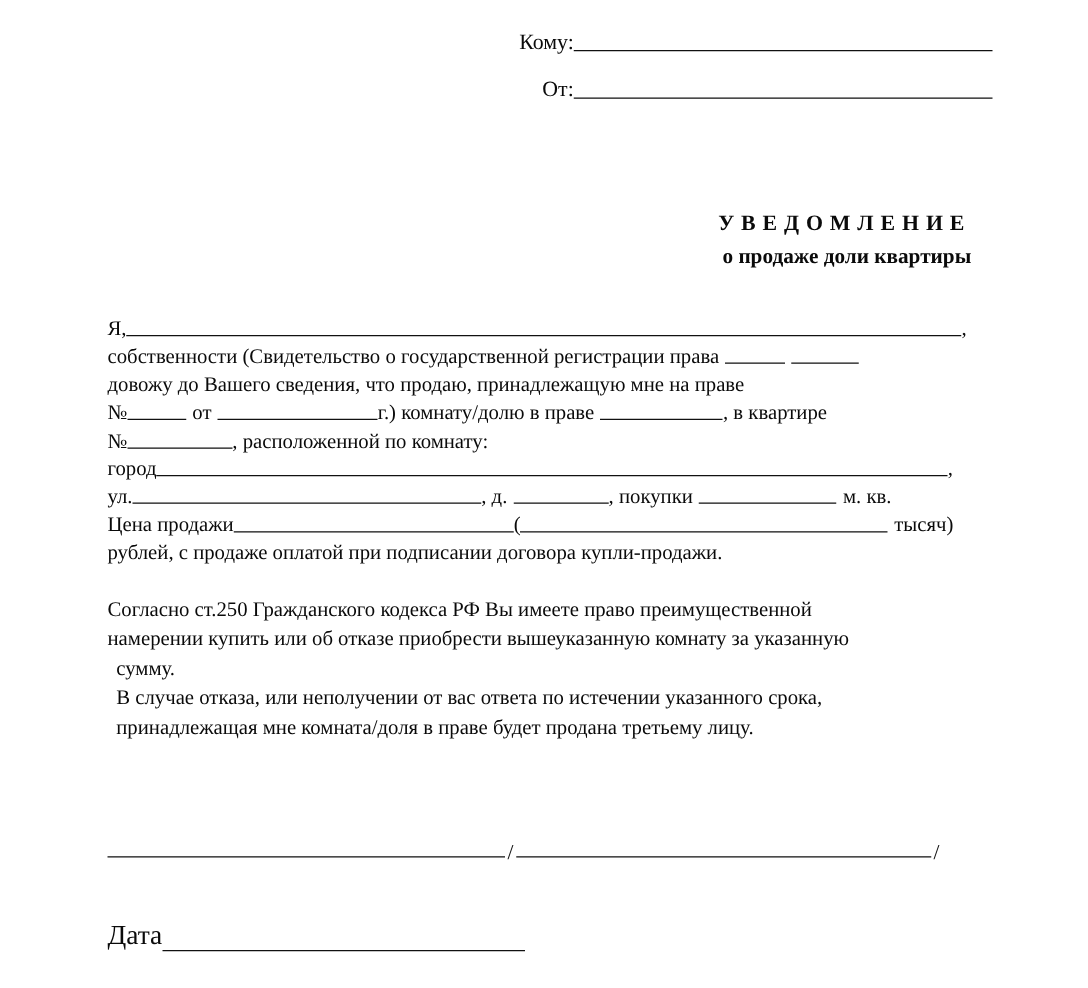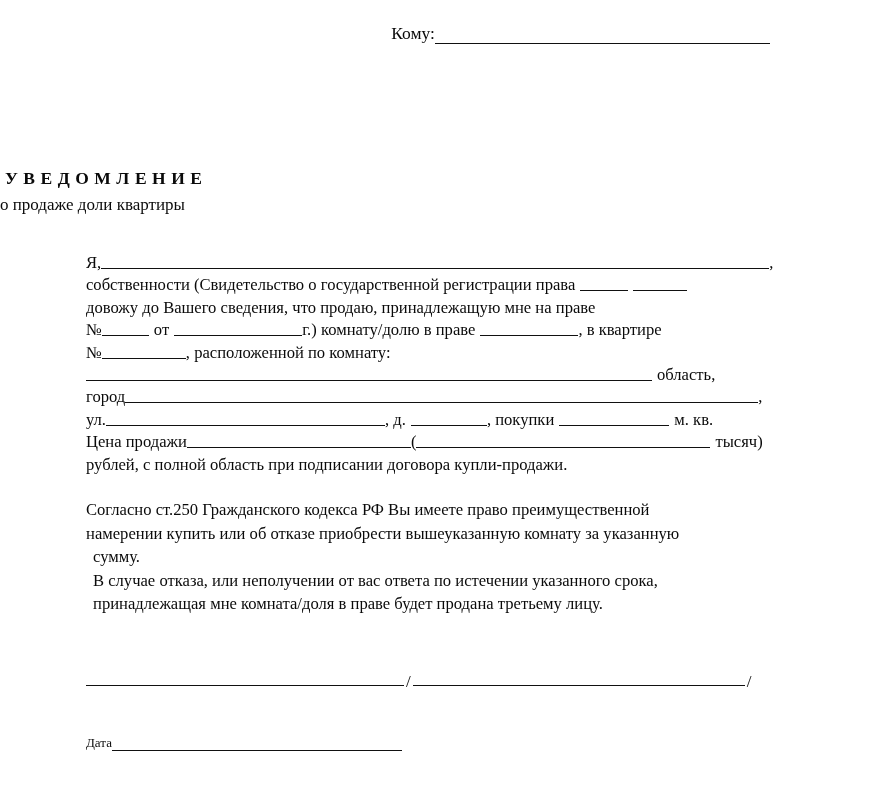--- a/index.html
+++ b/index.html
@@ -34,58 +34,58 @@
 
   
   .header-block {
     position: absolute;
     left: 0;
     top: 22px;
     width: 870px;
   }
   .header-row {
     display: flex;
-    align-items: flex-end;
     justify-content: flex-start;
     font-size: 17px;
     line-height: 22px;
     margin-bottom: 16px;
+    margin-left: 24px;
   }
   .header-label {
     text-align: right;
     width: 435px;
     padding-right: 0;
     white-space: nowrap;
     font-size: 17.5px;
   }
   .header-fill {
     flex: 0 0 335px;
     border-bottom: 1.7px solid #111111;
     height: 18px;
   }
 
   
   .title-block {
     position: absolute;
     top: 168px;
     left: 0;
     width: 777px;
-    text-align: left;
+    text-align: right;
   }
   .doc-title {
     font-weight: bold;
     font-size: 17.5px;
     letter-spacing: 5.5px;
     margin: 0 0 6px 0;
     padding-left: 5px;
   }
   .doc-subtitle {
     font-size: 17px;
     margin: 0;
-    font-weight: normal;
+    font-weight: bold;
   }
 
   
   .body-block {
     position: absolute;
     top: 252px;
     left: 86px;
     width: 690px;
     font-size: 16.6px;
     line-height: 22.4px;
@@ -135,39 +135,43 @@
     border-bottom: 1.7px solid #111111;
     height: 12px;
   }
 
   .date-row {
     position: absolute;
     top: 735px;
     left: 86px;
     display: flex;
     align-items: flex-end;
-    font-size: 13px;
+    font-size: 22px;
   }
   .date-label { white-space: nowrap; }
   .date-fill {
     flex: 0 0 290px;
     border-bottom: 1.7px solid #111111;
     height: 14px;
   }
 </style>
 </head>
 <body>
 
 <div class="page">
 
   <div class="header-block">
     <div class="header-row">
       <span class="header-label">Кому:</span>
       <span class="header-fill"></span>
     </div>
+    <div class="header-row">
+      <span class="header-label">От:</span>
+      <span class="header-fill"></span>
+    </div>
   </div>
 
   <div class="title-block">
     <div class="doc-title">УВЕДОМЛЕНИЕ</div>
     <div class="doc-subtitle">о продаже доли квартиры</div>
   </div>
 
   <div class="body-block">
 
     <div class="ln">
@@ -181,37 +185,34 @@
     <div class="ln">довожу до Вашего сведения, что продаю, принадлежащую мне на праве</div>
 
     <div class="ln">
       <span>№</span><span class="fill" style="width:47px"></span><span class="gap-sm"></span><span>от</span><span class="gap-sm"></span><span class="fill" style="width:128px"></span><span>г.) комнату/долю в праве</span><span class="gap-sm"></span><span class="fill" style="width:98px"></span><span>, в квартире</span>
     </div>
 
     <div class="ln">
       <span>№</span><span class="fill" style="width:84px"></span><span>, расположенной по комнату:</span>
     </div>
 
-    <div class="ln">
-      <span class="fill" style="width:566px"></span><span class="gap-sm"></span><span>область,</span>
-    </div>
 
     <div class="ln">
       <span>город</span><span class="fill" style="width:633px"></span><span>,</span>
     </div>
 
     <div class="ln">
       <span>ул.</span><span class="fill" style="width:279px"></span><span>, д.</span><span class="gap-sm"></span><span class="fill" style="width:76px"></span><span>, покупки</span><span class="gap-sm"></span><span class="fill" style="width:110px"></span><span class="gap-sm"></span><span>м. кв.</span>
     </div>
 
     <div class="ln">
       <span>Цена продажи</span><span class="fill" style="width:224px"></span><span>(</span><span class="fill" style="width:294px"></span><span class="gap-sm"></span><span>тысяч)</span>
     </div>
 
-    <div class="ln">рублей, с полной область при подписании договора купли-продажи.</div>
+    <div class="ln">рублей, с продаже оплатой при подписании договора купли-продажи.</div>
 
     <div class="para">
       <div class="ln">Согласно ст.250 Гражданского кодекса РФ Вы имеете право преимущественной</div>
       <div class="ln">намерении купить или об отказе приобрести вышеуказанную комнату за указанную</div>
       <div class="ln indent-1">сумму.</div>
       <div class="ln indent-1">В случае отказа,  или неполучении от вас ответа по истечении указанного  срока,</div>
       <div class="ln indent-1">принадлежащая  мне комната/доля в праве будет продана третьему лицу.</div>
     </div>
   </div>
 

